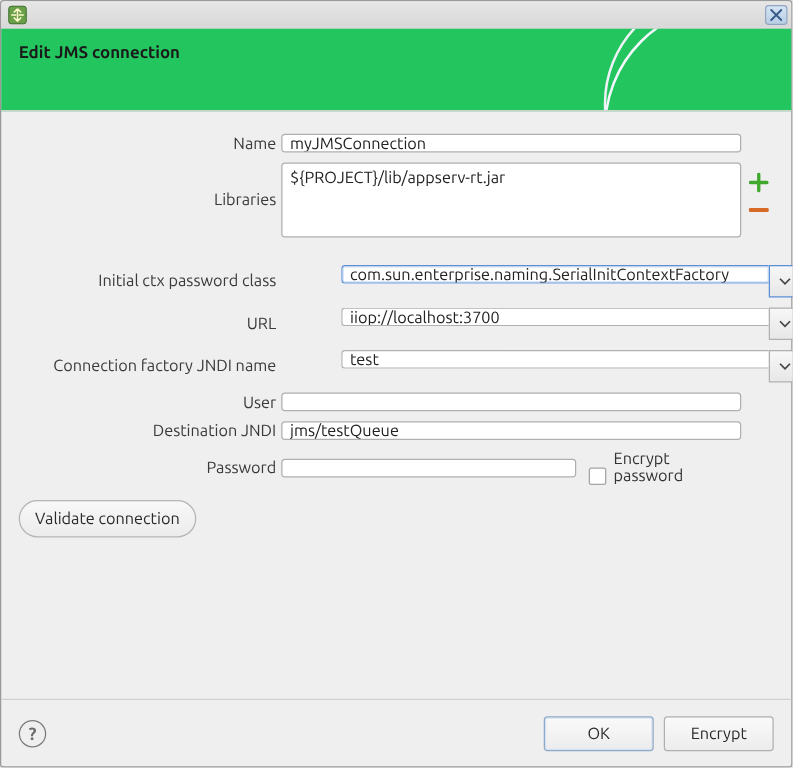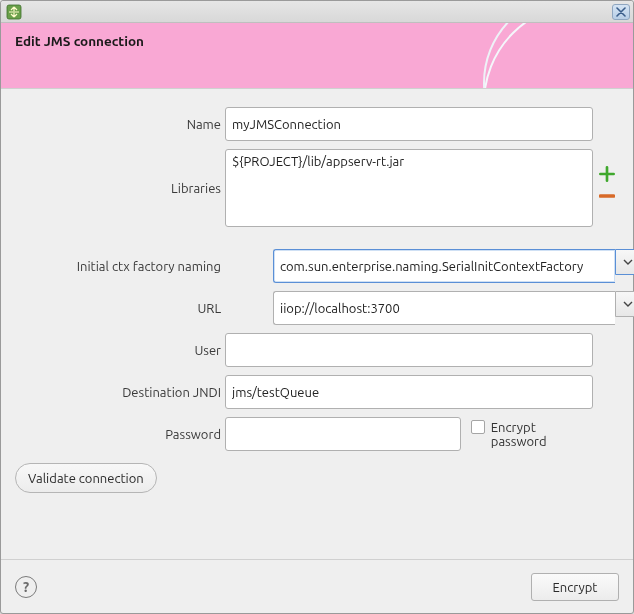--- a/index.html
+++ b/index.html
@@ -47,21 +47,21 @@
     border-radius: 3px;
     display: flex;
     align-items: center;
     justify-content: center;
     cursor: default;
   }
   .close-btn svg { width: 10px; height: 10px; }
 
   .header {
     height: 66px;
-    background: #f9a8d4;
+    background: #22c55e;
     border-bottom: 1px solid #d0d0d0;
     padding: 10px 14px;
     position: relative;
     overflow: hidden;
   }
   .header-curve {
     position: absolute;
     right: -30px;
     top: -30px;
     width: 180px;
@@ -107,33 +107,33 @@
   .inpt-cell { }
   .side-cell {
     width: 24px;
     text-align: center;
     vertical-align: top;
     padding-top: 6px;
   }
 
   input[type="text"], input[type="password"] {
     width: 100%;
-    height: 34px;
+    height: 15px;
     border: 1px solid #b0b0b0;
     border-radius: 3px;
     background: #fff;
     padding: 3px 6px;
     font-family: inherit;
     font-size: 13px;
     color: #222;
   }
 
   .txtarea {
     width: 100%;
-    height: 78px;
+    height: 60px;
     border: 1px solid #b0b0b0;
     border-radius: 3px;
     background: #fff;
     padding: 4px 6px;
     font-family: inherit;
     font-size: 13px;
     color: #222;
     resize: none;
     overflow: auto;
     white-space: pre;
@@ -177,21 +177,21 @@
     height: 16px;
     display: inline-flex;
     align-items: center;
     justify-content: center;
     margin-bottom: 6px;
     cursor: default;
   }
 
   .chk-wrap {
     display: flex;
-    align-items: flex-start;
+    align-items: flex-end;
     gap: 6px;
     padding-left: 6px;
   }
   .chkbox {
     width: 14px;
     height: 14px;
     border: 1px solid #a5a5a5;
     border-radius: 2px;
     background: #fff;
   }
@@ -301,21 +301,21 @@
                 </svg>
           </span>
         </td>
       </tr>
 
       <tr>
             <td colspan="4" style="height:14px;"></td>
           </tr>
 
       <tr>
-        <td class="lbl-cell">Initial ctx factory naming</td>
+        <td class="lbl-cell">Initial ctx password class</td>
         <td class="inpt-cell" colspan="2">
           <div class="combo focused">
             <input type="text" value="com.sun.enterprise.naming.SerialInitContextFactory" style="">
             <span class="combo-btn">
               <svg viewBox="0 0 10 10">
                     <path d="M1 3 L5 7 L9 3" fill="none" stroke="#444" stroke-width="1.4"></path>
                   </svg>
             </span>
           </div>
         </td>
@@ -330,20 +330,34 @@
             <span class="combo-btn">
               <svg viewBox="0 0 10 10">
                     <path d="M1 3 L5 7 L9 3" fill="none" stroke="#444" stroke-width="1.4"></path>
                   </svg>
             </span>
           </div>
         </td>
         <td class="side-cell"></td>
       </tr>
 
+      <tr>
+        <td class="lbl-cell">Connection factory JNDI name</td>
+        <td class="inpt-cell" colspan="2">
+          <div class="combo">
+            <input type="text" value="test" style="">
+            <span class="combo-btn">
+              <svg viewBox="0 0 10 10">
+                    <path d="M1 3 L5 7 L9 3" fill="none" stroke="#444" stroke-width="1.4"></path>
+                  </svg>
+            </span>
+          </div>
+        </td>
+        <td class="side-cell"></td>
+      </tr>
 
       <tr>
         <td class="lbl-cell">User</td>
         <td class="inpt-cell" colspan="2">
           <input type="text" value="" style="">
         </td>
         <td class="side-cell"></td>
       </tr>
 
       <tr>
@@ -369,16 +383,17 @@
       </tr>
     </tbody>
       </table>
 
     <button class="validate-btn">Validate connection</button>
   </div>
 
   <div class="footer">
     <span class="help-icon">?</span>
     <span class="ftr-spacer"></span>
+    <button class="ftr-btn default">OK</button>
     <button class="ftr-btn">Encrypt</button>
   </div>
 
 </div>
 
 </body></html>

